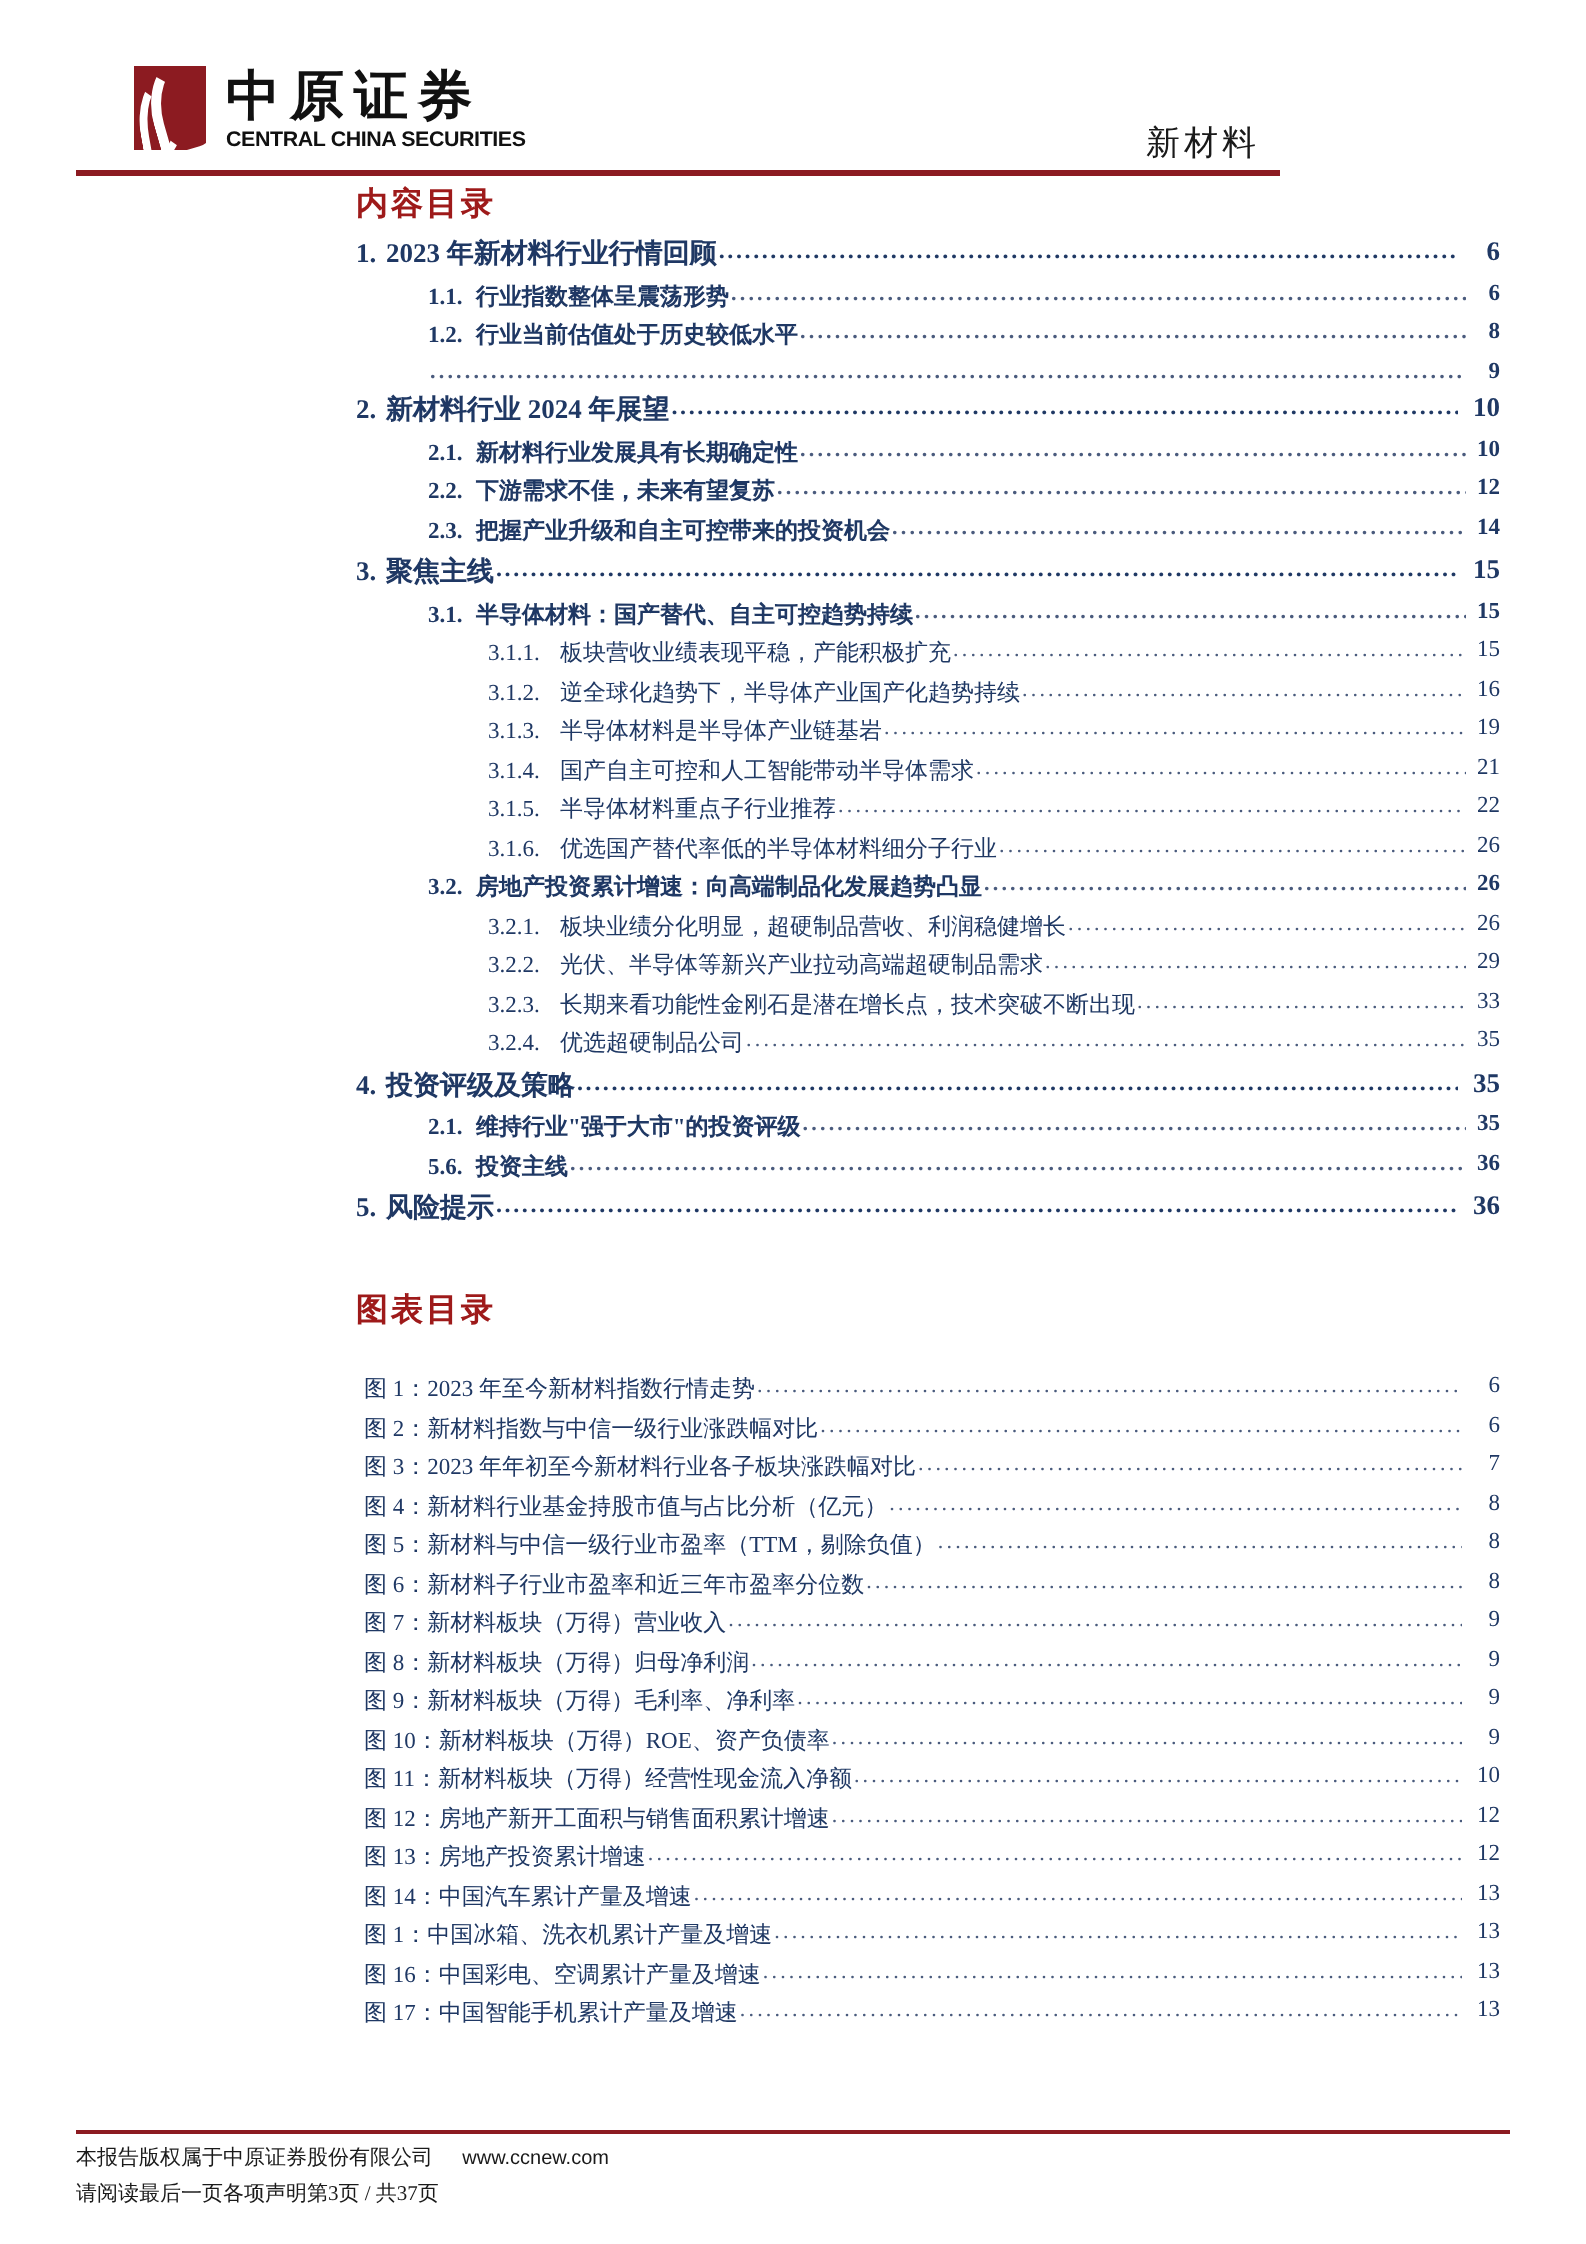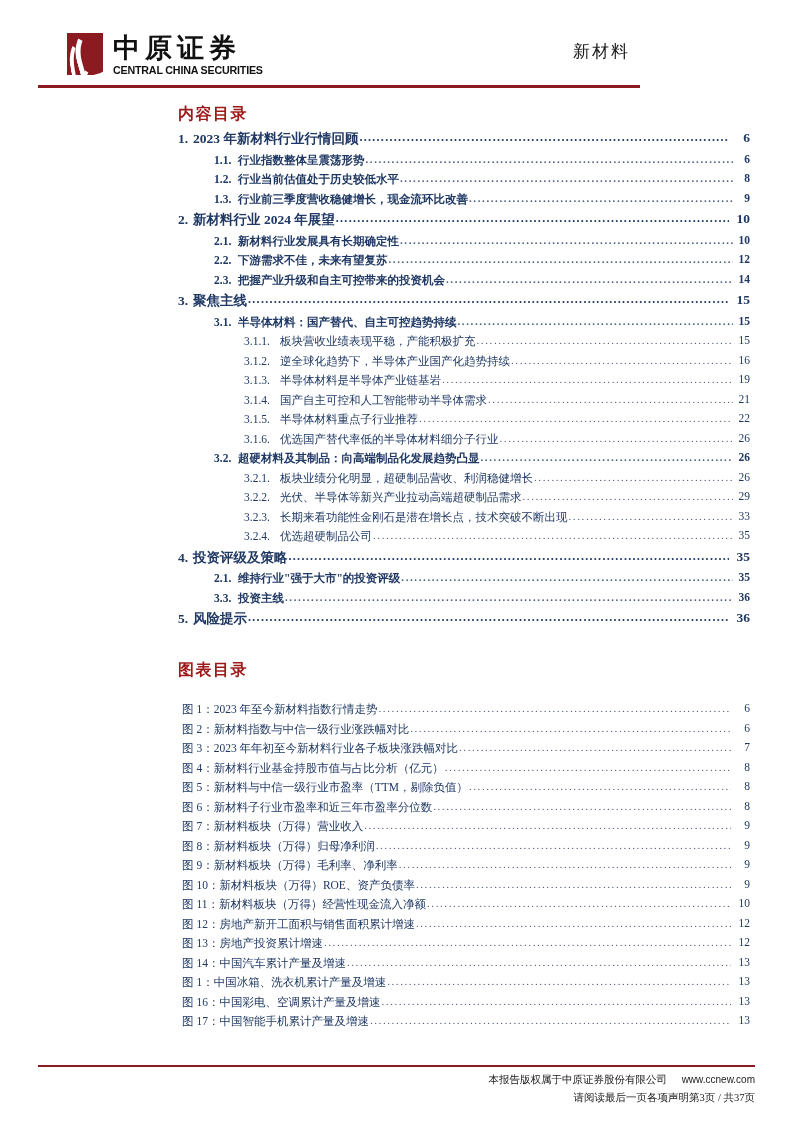--- a/index.html
+++ b/index.html
@@ -84,40 +84,40 @@
     letter-spacing: -0.2px;
     color: #111111;
     display: block;
     margin-top: 3px;
     transform: scaleX(1.02);
     transform-origin: left;
   }
   .header-topic {
     position: absolute;
     right: 48px;
-    top: 40px;
+    top: 60px;
     font-size: 17px;
     letter-spacing: 2px;
     color: #1a1a1a;
     font-family: "Liberation Serif", "DejaVu Serif", serif;
   }
   .header-rule {
     position: absolute;
     left: 38px;
     right: 38px;
     top: 85px;
     height: 2.5px;
     background: #8c1b21;
   }
 
   
   .content {
     position: absolute;
     left: 178px;
-    top: 104px;
+    top: 92px;
     width: 572px;
   }
   .toc-title {
     color: #9e1a1a;
     font-size: 16px;
     font-weight: bold;
     letter-spacing: 1.5px;
     margin: 0 0 5px 0;
     font-family: "Liberation Serif", "DejaVu Serif", serif;
   }
@@ -216,21 +216,21 @@
     position: absolute;
     left: 38px;
     right: 38px;
     bottom: 16px;
     font-size: 10.5px;
     color: #1a1a1a;
     line-height: 1.65;
   }
   .footer-line {
     display: flex;
-    justify-content: flex-end;
+    justify-content: flex-start;
     align-items: baseline;
   }
   .footer-left { white-space: nowrap; }
   .footer-url {
     font-family: "Liberation Sans", sans-serif;
     font-size: 10px;
     margin-left: 12px;
   }
   .footer-right {
     white-space: nowrap;
@@ -268,21 +268,20 @@
         <span class="toc-label"><span class="num">1.1.</span><span>行业指数整体呈震荡形势</span></span>
         <span class="toc-dots">................................................................................................................................................................</span>
         <span class="toc-page">6</span>
       </div>
       <div class="toc-row lvl2">
         <span class="toc-label"><span class="num">1.2.</span><span>行业当前估值处于历史较低水平</span></span>
         <span class="toc-dots">................................................................................................................................................................</span>
         <span class="toc-page">8</span>
       </div>
       <div class="toc-row lvl2">
-        <span class="toc-label"><span class="num">1.3.</span><span>行业前三季度营收稳健增长，现金流环比改善</span></span>
         <span class="toc-dots">................................................................................................................................................................</span>
         <span class="toc-page">9</span>
       </div>
       <div class="toc-row lvl1">
         <span class="toc-label"><span class="num">2.</span><span>新材料行业 2024 年展望</span></span>
         <span class="toc-dots">................................................................................................................................................................</span>
         <span class="toc-page">10</span>
       </div>
       <div class="toc-row lvl2">
         <span class="toc-label"><span class="num">2.1.</span><span>新材料行业发展具有长期确定性</span></span>
@@ -333,21 +332,21 @@
         <span class="toc-label"><span class="num">3.1.5.</span><span>半导体材料重点子行业推荐</span></span>
         <span class="toc-dots">................................................................................................................................................................</span>
         <span class="toc-page">22</span>
       </div>
       <div class="toc-row lvl3">
         <span class="toc-label"><span class="num">3.1.6.</span><span>优选国产替代率低的半导体材料细分子行业</span></span>
         <span class="toc-dots">................................................................................................................................................................</span>
         <span class="toc-page">26</span>
       </div>
       <div class="toc-row lvl2">
-        <span class="toc-label"><span class="num">3.2.</span><span>超硬材料及其制品：向高端制品化发展趋势凸显</span></span>
+        <span class="toc-label"><span class="num">3.2.</span><span>房地产投资累计增速：向高端制品化发展趋势凸显</span></span>
         <span class="toc-dots">................................................................................................................................................................</span>
         <span class="toc-page">26</span>
       </div>
       <div class="toc-row lvl3">
         <span class="toc-label"><span class="num">3.2.1.</span><span>板块业绩分化明显，超硬制品营收、利润稳健增长</span></span>
         <span class="toc-dots">................................................................................................................................................................</span>
         <span class="toc-page">26</span>
       </div>
       <div class="toc-row lvl3">
         <span class="toc-label"><span class="num">3.2.2.</span><span>光伏、半导体等新兴产业拉动高端超硬制品需求</span></span>
@@ -368,21 +367,21 @@
         <span class="toc-label"><span class="num">4.</span><span>投资评级及策略</span></span>
         <span class="toc-dots">................................................................................................................................................................</span>
         <span class="toc-page">35</span>
       </div>
       <div class="toc-row lvl2">
         <span class="toc-label"><span class="num">2.1.</span><span>维持行业"强于大市"的投资评级</span></span>
         <span class="toc-dots">................................................................................................................................................................</span>
         <span class="toc-page">35</span>
       </div>
       <div class="toc-row lvl2">
-        <span class="toc-label"><span class="num">3.3.</span><span>投资主线</span></span>
+        <span class="toc-label"><span class="num">5.6.</span><span>投资主线</span></span>
         <span class="toc-dots">................................................................................................................................................................</span>
         <span class="toc-page">36</span>
       </div>
       <div class="toc-row lvl1">
         <span class="toc-label"><span class="num">5.</span><span>风险提示</span></span>
         <span class="toc-dots">................................................................................................................................................................</span>
         <span class="toc-page">36</span>
       </div>
     </div>
 

